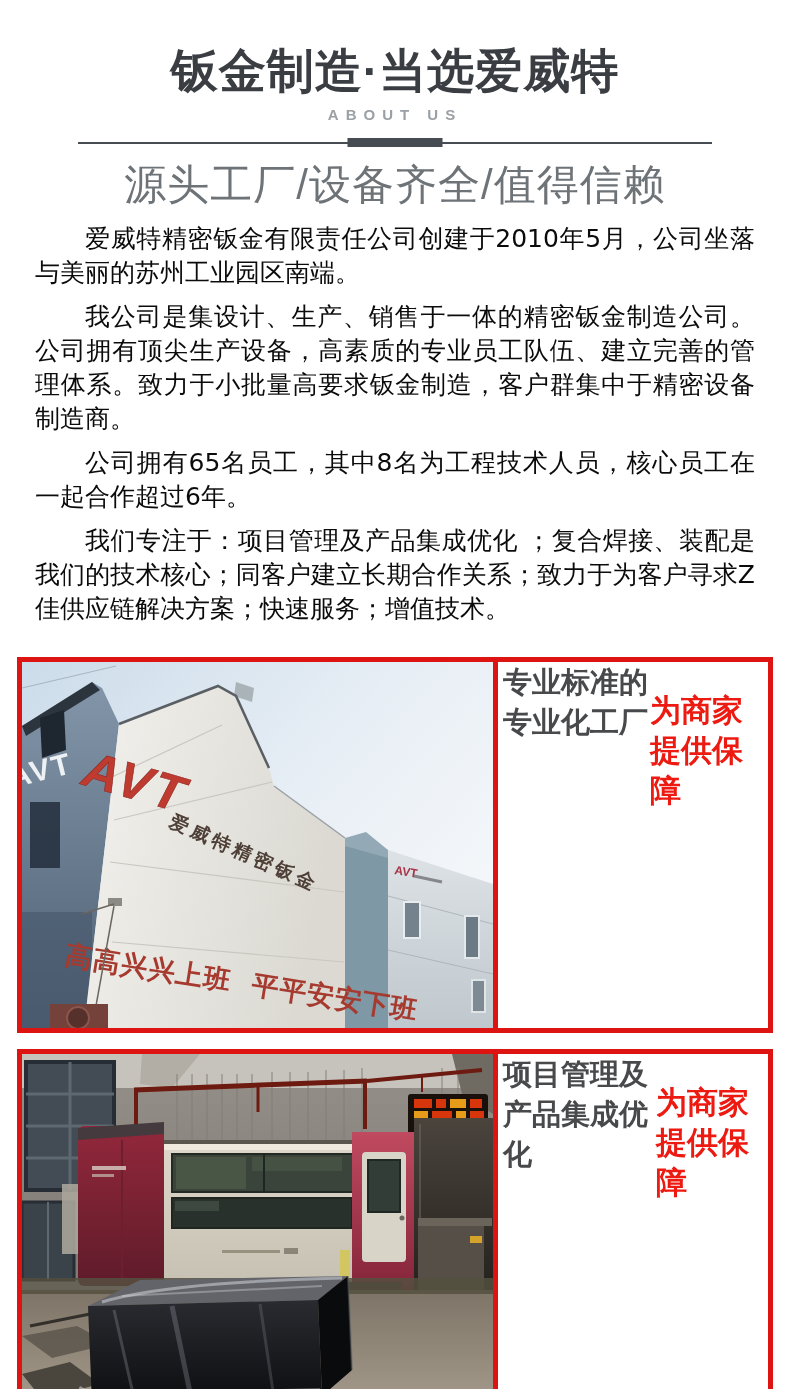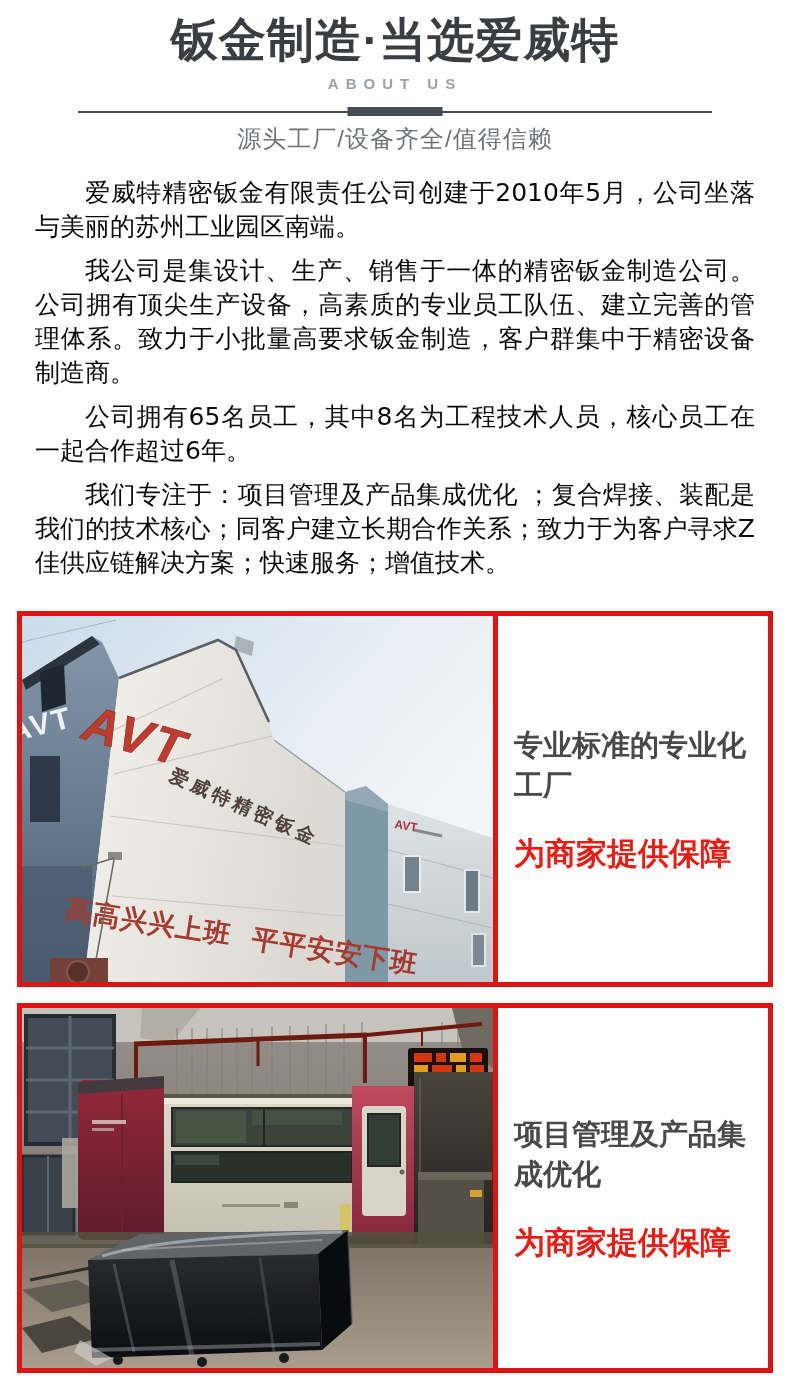--- a/index.html
+++ b/index.html
@@ -1,35 +1,35 @@
 <!DOCTYPE html>
 <html><head>
 <meta charset="utf-8">
 <style>
   html,body{margin:0;padding:0;background:#ffffff;}
   .page{
     width:790px;height:1389px;margin:0;position:relative;overflow:hidden;
     background:#ffffff;font-family:"Liberation Sans","DejaVu Sans",sans-serif;
   }
   
-  .hero{padding-top:12px;text-align:center;}
+  .hero{padding-top:43px;text-align:center;}
   .hero-title{
     margin:0;font-size:47px;line-height:56px;font-weight:bold;
     color:#3a3e43;letter-spacing:1px;
   }
   .hero-en{
     margin-top:6px;font-size:15px;line-height:20px;color:#9aa0a5;
     letter-spacing:7px;font-weight:bold;
   }
   .divider{position:relative;width:634px;height:9px;margin:13px auto 0;}
   .divider-line{position:absolute;left:0;right:0;top:4px;height:2px;background:#464c52;}
   .divider-bar{position:absolute;left:50%;top:0;transform:translateX(-50%);
     width:95px;height:9px;background:#464c52;}
   .tagline{
-    font-size:24px;line-height:46px;color:#6e7377;
+    margin-top:15px;font-size:42px;line-height:46px;color:#6e7377;
     font-weight:normal;letter-spacing:1px;text-align:center;
   }
   
   .intro{margin:14px 28px 0;}
   .intro p{
     margin:0 7px 10px;font-size:25px;line-height:34px;color:#0b0b0b;
     font-weight:500;text-indent:2em;text-align:justify;
     font-family:"DejaVu Sans","Liberation Sans",sans-serif;
   }
   
@@ -38,22 +38,22 @@
   }
   .feature + .feature{margin-top:16px;}
   .photo{
     width:471px;flex:none;position:relative;overflow:hidden;
     border-right:5px solid #dd1411;background:#cfd6dc;
   }
   .feature.h1 .photo{height:366px;}
   .feature.h2 .photo{height:360px;}
   .photo svg{display:block;width:100%;height:100%;}
   .panel{
-    flex:1;display:flex;flex-direction:column;justify-content:center;
-    padding:0 8px 0 16px;background:#ffffff;
+    flex:1;display:flex;flex-direction:row;justify-content:center;
+    padding:0 8px 0 5px;background:#ffffff;
   }
   .panel-heading{
     font-size:29px;line-height:40px;font-weight:bold;color:#48494b;
     font-family:"DejaVu Sans","Liberation Sans",sans-serif;
   }
   .panel-sub{
     margin-top:28px;font-size:31px;line-height:40px;font-weight:bold;color:#ed1a11;
     font-family:"DejaVu Sans","Liberation Sans",sans-serif;
   }
 </style>

